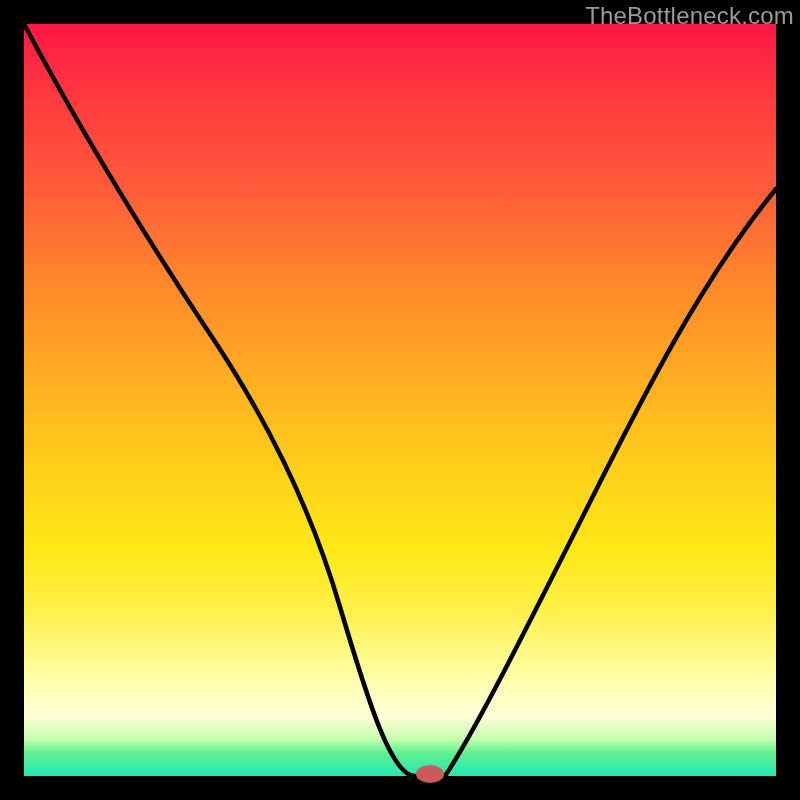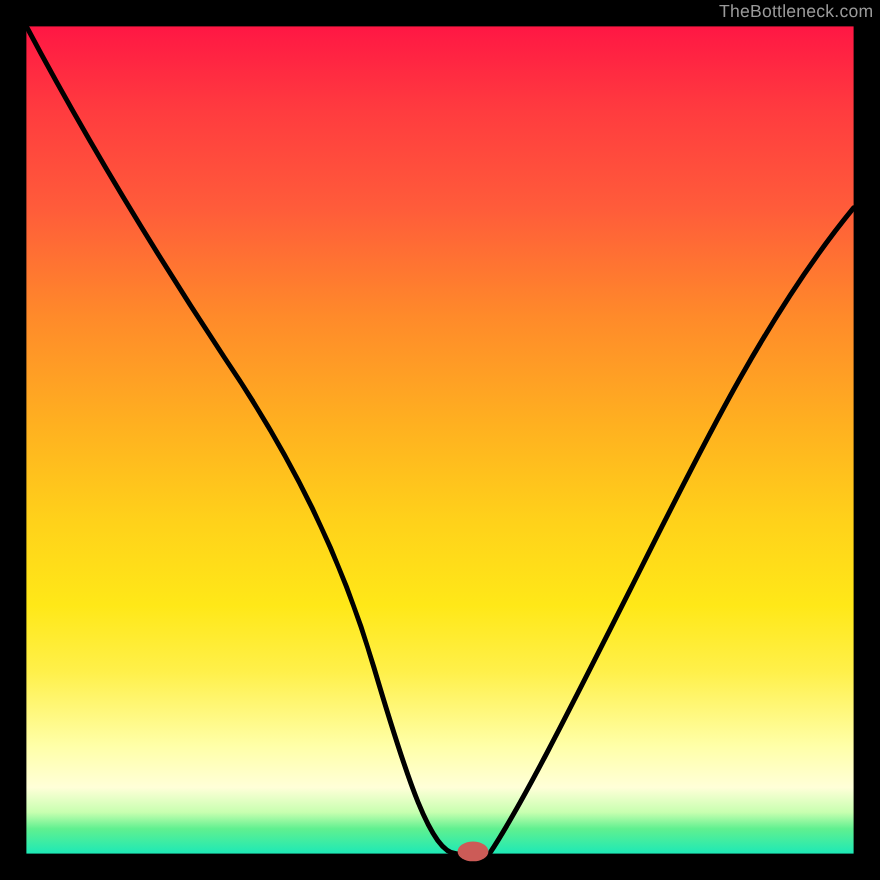--- a/index.html
+++ b/index.html
@@ -45,21 +45,21 @@
     top: 0;
     width: 752px;
     height: 752px;
     overflow: visible;
   }
   .attribution {
     position: absolute;
     top: 2px;
     right: 6px;
     color: #9a9a9a;
-    font-size: 16px;
+    font-size: 24px;
     letter-spacing: 0.2px;
     user-select: none;
     margin-left: 48px;
   }
 </style>
 </head>
 <body>
 
 <div class="stage">
   <div class="plot">

